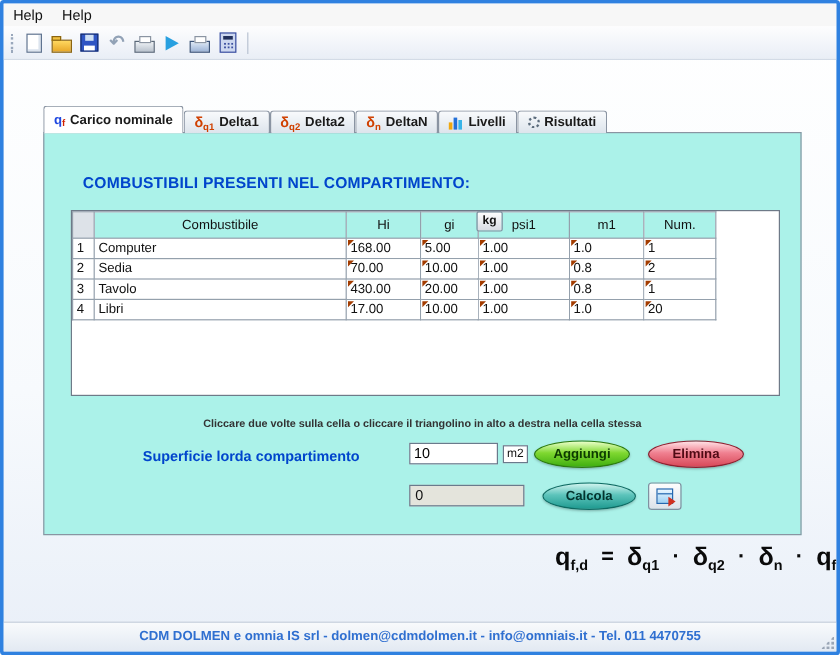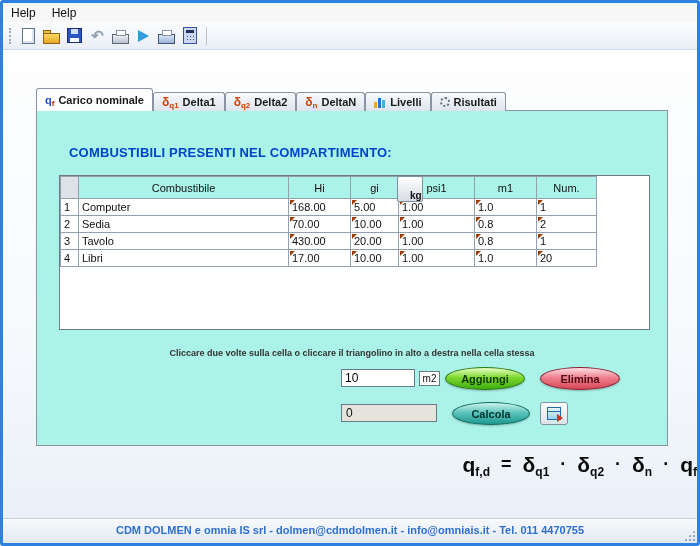--- a/index.html
+++ b/index.html
@@ -55,21 +55,21 @@
   .tablewrap{position:absolute;left:22px;top:64px;width:591px;height:155px;box-sizing:border-box;background:#fff;border:1px solid #6e7a88;}
   table.grid{border-collapse:collapse;table-layout:fixed;width:536px;}
   table.grid th,table.grid td{border:1px solid #94a0ac;font-size:11px;font-weight:normal;color:#111;overflow:hidden;white-space:nowrap;}
   table.grid th{height:19px;background:#abf2e9;text-align:center;}
   table.grid th.corner{background:#dde2e8;}
   table.grid td{height:16px;background:#fff;padding:0 3px;}
   td.rn{font-size:10px;padding:0 2px;}
   td.name{padding-left:4px;margin-left:40px;}
   td.numc{position:relative;padding-left:10px;}
   .tri{position:absolute;left:1px;top:1px;width:0;height:0;border-top:5px solid #a33c00;border-right:5px solid transparent;}
-  .kgbtn{position:absolute;left:337px;top:0px;width:22px;height:17px;box-sizing:border-box;background:linear-gradient(#fdfdfd,#d8dce4);border:1px solid #8090a0;border-radius:2px;font-size:10px;font-weight:bold;color:#111;line-height:14px;text-align:center;padding:12px;cursor:pointer;z-index:4;}
+  .kgbtn{position:absolute;left:337px;top:0px;width:22px;height:17px;box-sizing:border-box;background:linear-gradient(#fdfdfd,#d8dce4);border:1px solid #8090a0;border-radius:2px;font-size:10px;font-weight:bold;color:#111;line-height:14px;text-align:center;padding:0;cursor:pointer;z-index:4;}
 
   .hint{position:absolute;left:0;top:237px;width:100%;text-align:center;font-size:9px;font-weight:bold;color:#333;}
 
   
   .blbl{position:absolute;font-size:12px;font-weight:bold;color:#0045cc;}
   .lbl-superficie{left:82px;top:262px;}
   .lbl-carico{left:82px;top:297px;}
   .superficie-input{position:absolute;left:304px;top:258px;width:74px;height:18px;box-sizing:border-box;border:1px solid #6a7a8c;font-size:12px;padding:1px 3px;font-family:"Liberation Sans",sans-serif;}
   .unitbox{position:absolute;left:382px;top:260px;width:21px;height:15px;box-sizing:border-box;background:#fff;border:1px solid #6a7a8c;font-size:10px;text-align:center;line-height:13px;color:#111;}
   .carico-field{position:absolute;left:304px;top:293px;width:96px;height:18px;box-sizing:border-box;background:#e4e4dc;border:1px solid #6a7a8c;font-size:12px;color:#111;padding:1px 4px;line-height:15px;}
@@ -219,20 +219,21 @@
             <td class="numc"><span class="tri"></span><span>1.0</span></td>
             <td class="numc"><span class="tri"></span><span>20</span></td>
           </tr>
         </tbody>
           </table>
         <button class="kgbtn">kg</button>
       </div>
 
       <div class="hint">Cliccare due volte sulla cella o cliccare il triangolino in alto a destra nella cella stessa</div>
 
+      <div class="blbl lbl-superficie">Superficie lorda compartimento</div>
       <input class="superficie-input" type="text" value="10" style="">
       <div class="unitbox">m2</div>
       <button class="oval btn-elimina">Elimina</button>
       <button class="oval btn-aggiungi">Aggiungi</button>
 
       <div class="carico-field">0</div>
       <button class="oval btn-calcola">Calcola</button>
       <button class="btn-report">
           <span class="ic-report"></span>
         </button>

